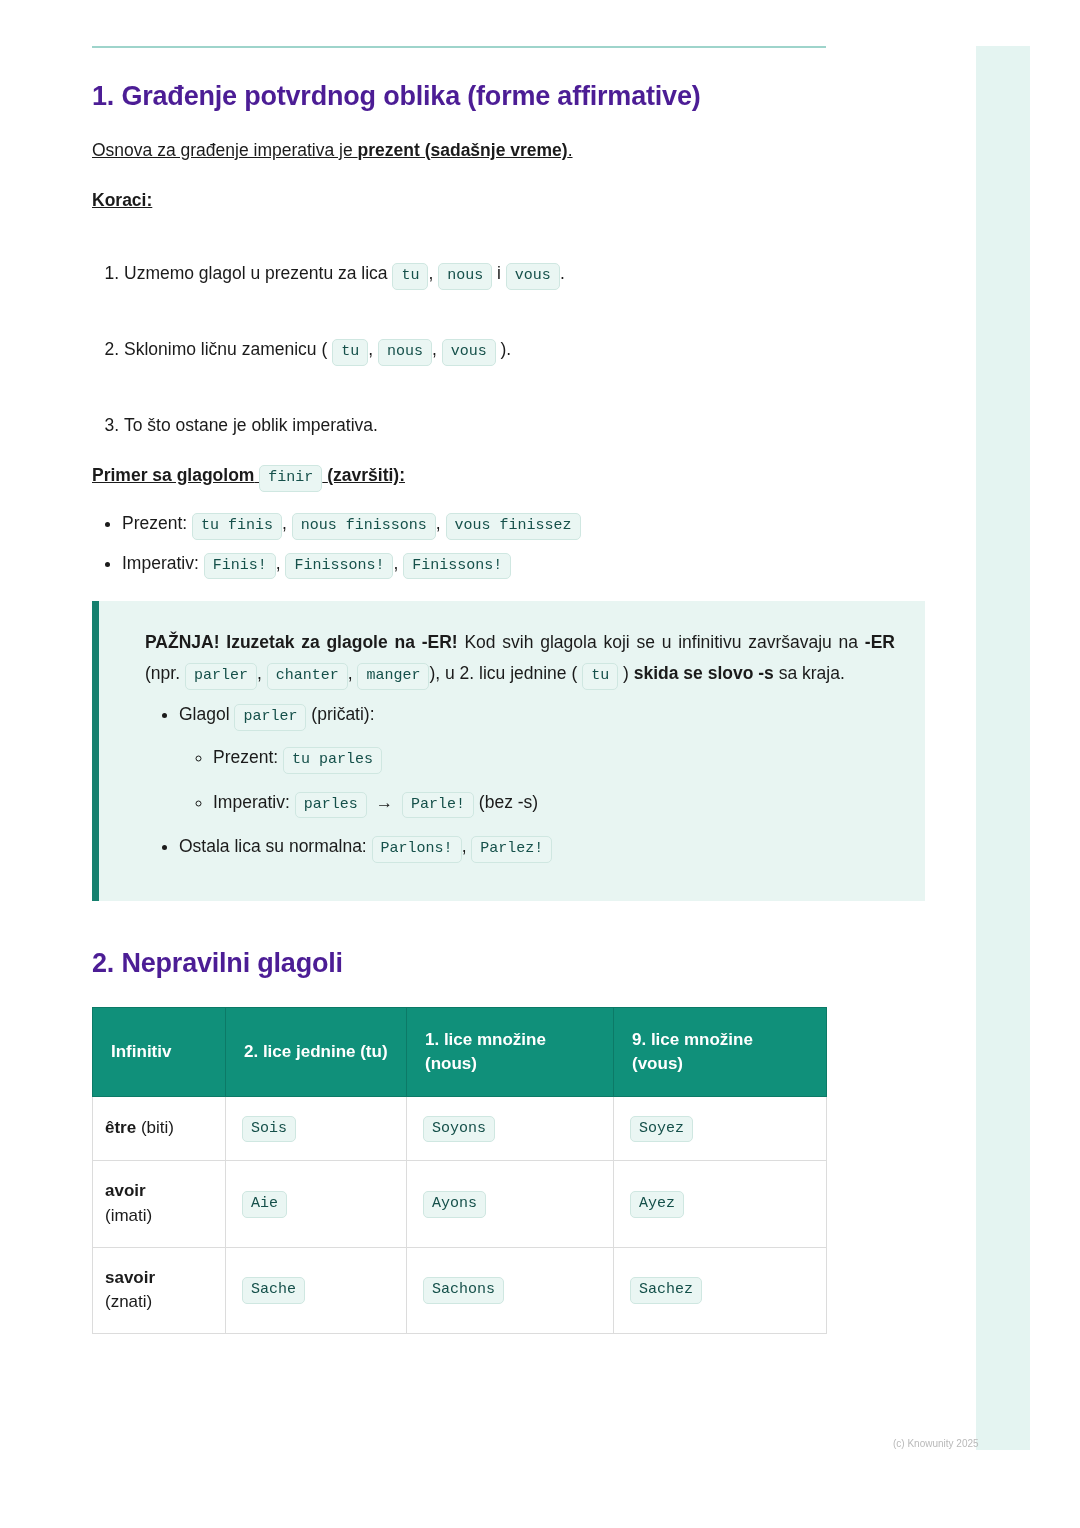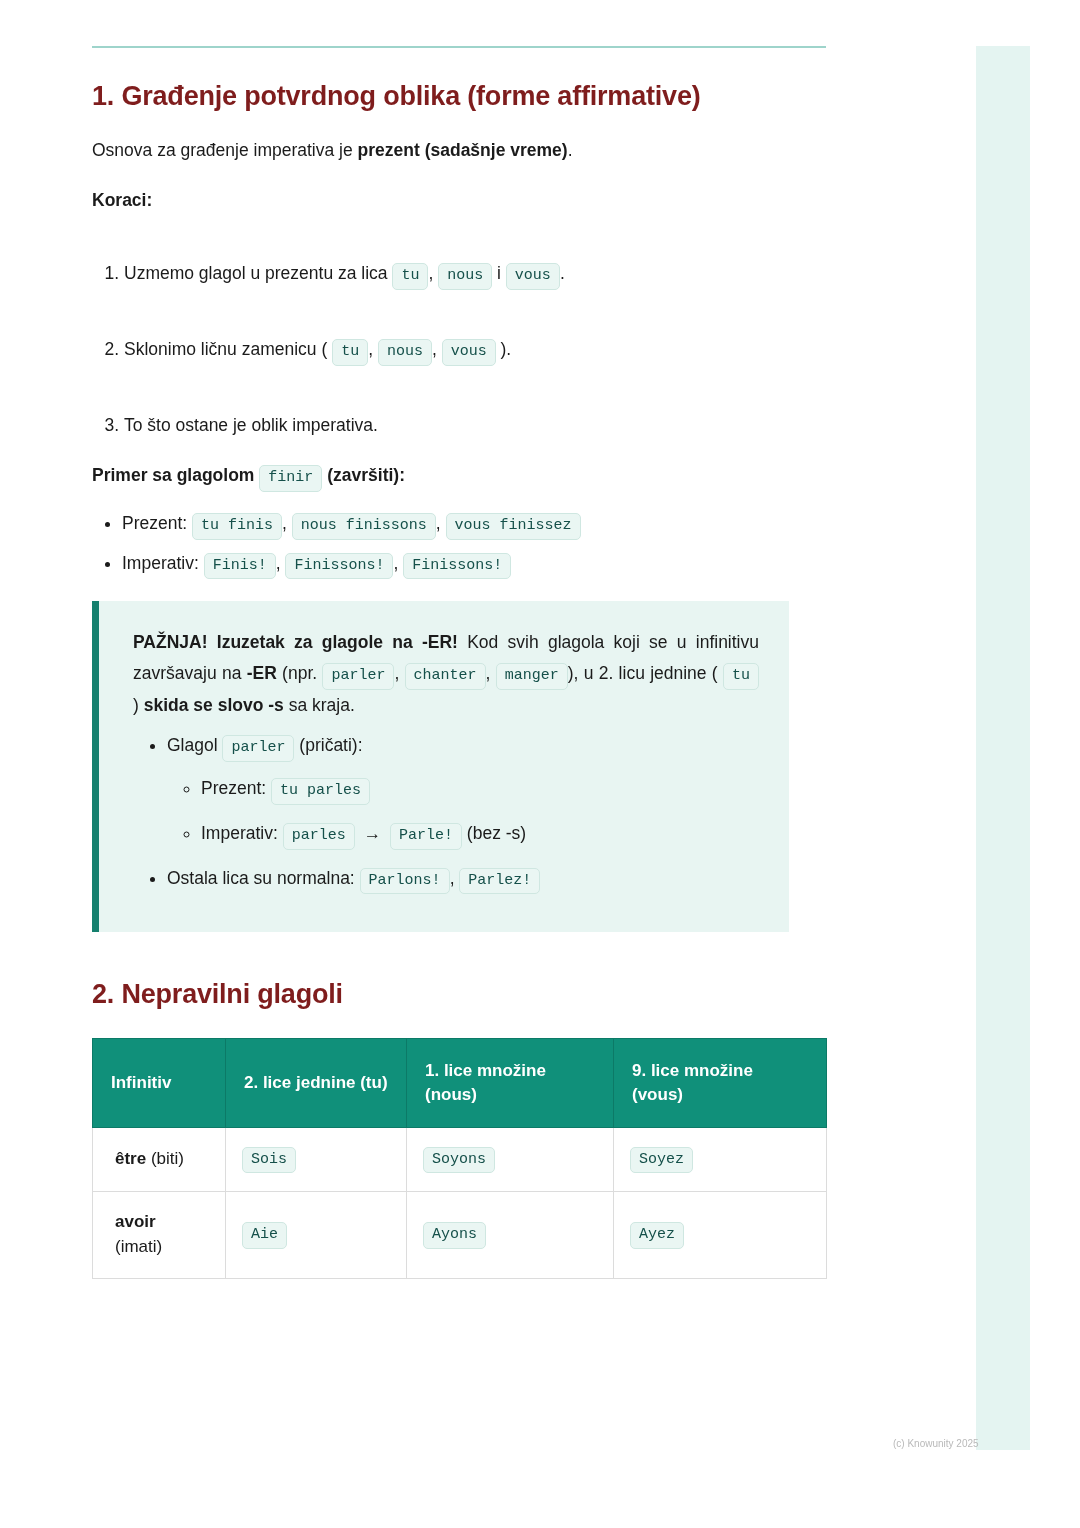--- a/index.html
+++ b/index.html
@@ -36,34 +36,35 @@
     width: 734px;
   }
   .top-rule {
     border-top: 2px solid #9ed4cb;
     width: 734px;
     margin-bottom: 32px;
   }
   h1.section {
     font-size: 27px;
     line-height: 1.25;
-    color: #7f1d1d;
+    color: #4c1d95;
     margin: 0 0 22px 0;
     font-weight: bold;
     letter-spacing: -0.2px;
   }
   h1.section.second {
     margin-top: 46px;
     margin-bottom: 22px;
   }
   p.body {
     font-size: 17.5px;
     line-height: 1.62;
     margin: 0 0 22px 0;
     color: #1b1b1b;
+    text-decoration: underline;
   }
   p.body.tight { margin-bottom: 18px; }
   strong { font-weight: bold; }
   ol.steps {
     margin: 0 0 22px 0;
     padding-left: 32px;
     font-size: 17.5px;
     line-height: 1.55;
   }
   ol.steps li { margin-bottom: 12px; margin-top: 46px; }
@@ -84,22 +85,22 @@
     padding: 3px 8px;
     color: #15504a;
     white-space: nowrap;
     display: inline-block;
     line-height: 1.25;
   }
   .note {
     margin: 22px 0 0 0;
     background: #e8f5f2;
     border-left: 7px solid #15806e;
-    padding: 26px 30px 26px 34px;
-    width: 697px;
+    padding: 26px 30px 26px 46px;
+    width: 833px;
     box-sizing: border-box;
   }
   .note p {
     font-size: 17.5px;
     line-height: 1.78;
     margin: 0;
     text-align: justify;
   }
   .note ul.lvl1 {
     margin: 10px 0 0 0;
@@ -135,21 +136,21 @@
     vertical-align: middle;
   }
   table.verbs td {
     border: 1px solid #dcdcdc;
     padding: 18px 16px;
     font-size: 17px;
     vertical-align: middle;
     background: #ffffff;
     line-height: 1.45;
   }
-  table.verbs td.infin { padding-left: 22px; }
+  table.verbs td.infin { padding-left: 12px; }
   table.verbs col.c1 { width: 133px; }
   table.verbs col.c2 { width: 181px; }
   table.verbs col.c3 { width: 207px; }
   table.verbs col.c4 { width: 213px; }
   .watermark {
     position: absolute;
     left: 893px;
     top: 1438px;
     font-size: 10px;
     color: #b9b9b9;
@@ -271,19 +272,28 @@
         </tr>
         <tr>
           <td class="infin">
             <strong>avoir</strong><br>
             <span>(imati)</span>
           </td>
           <td><code class="chip">Aie</code></td>
           <td><code class="chip">Ayons</code></td>
           <td><code class="chip">Ayez</code></td>
         </tr>
+        <tr>
+          <td class="infin">
+            <strong>savoir</strong><br>
+            <span>(znati)</span>
+          </td>
+          <td><code class="chip">Sache</code></td>
+          <td><code class="chip">Sachons</code></td>
+          <td><code class="chip">Sachez</code></td>
+        </tr>
       </tbody>
     </table>
 
   </div>
 
   <div class="watermark">(c) Knowunity 2025</div>
 </div>
 
 </body></html>

